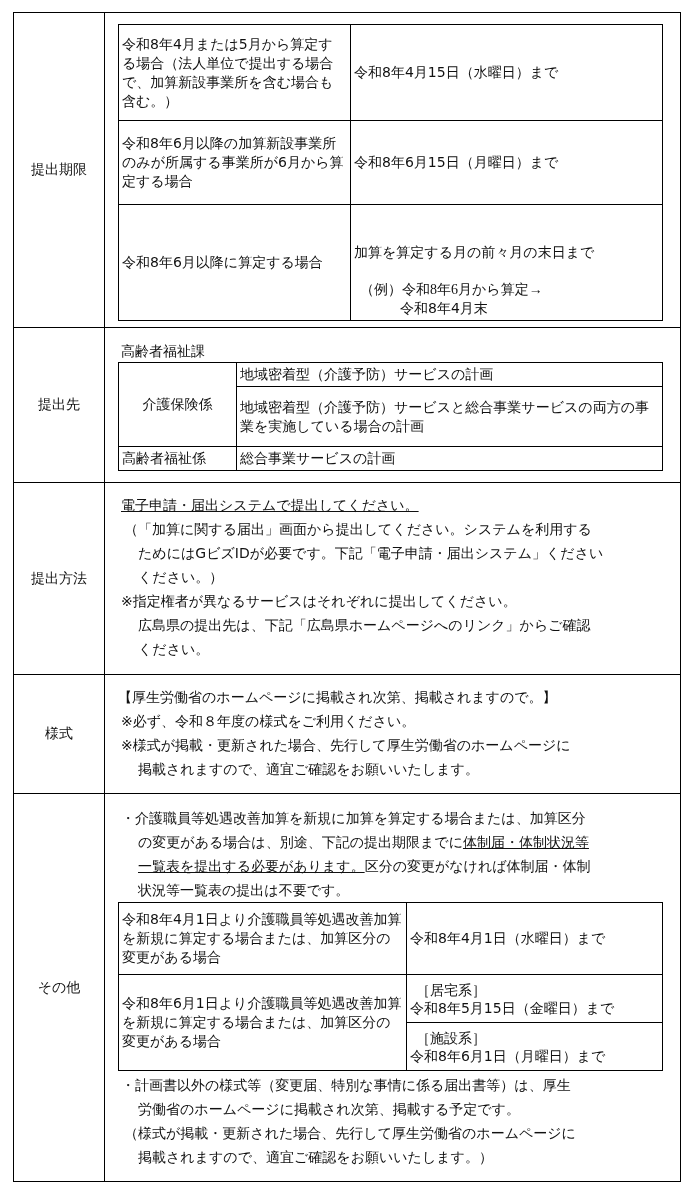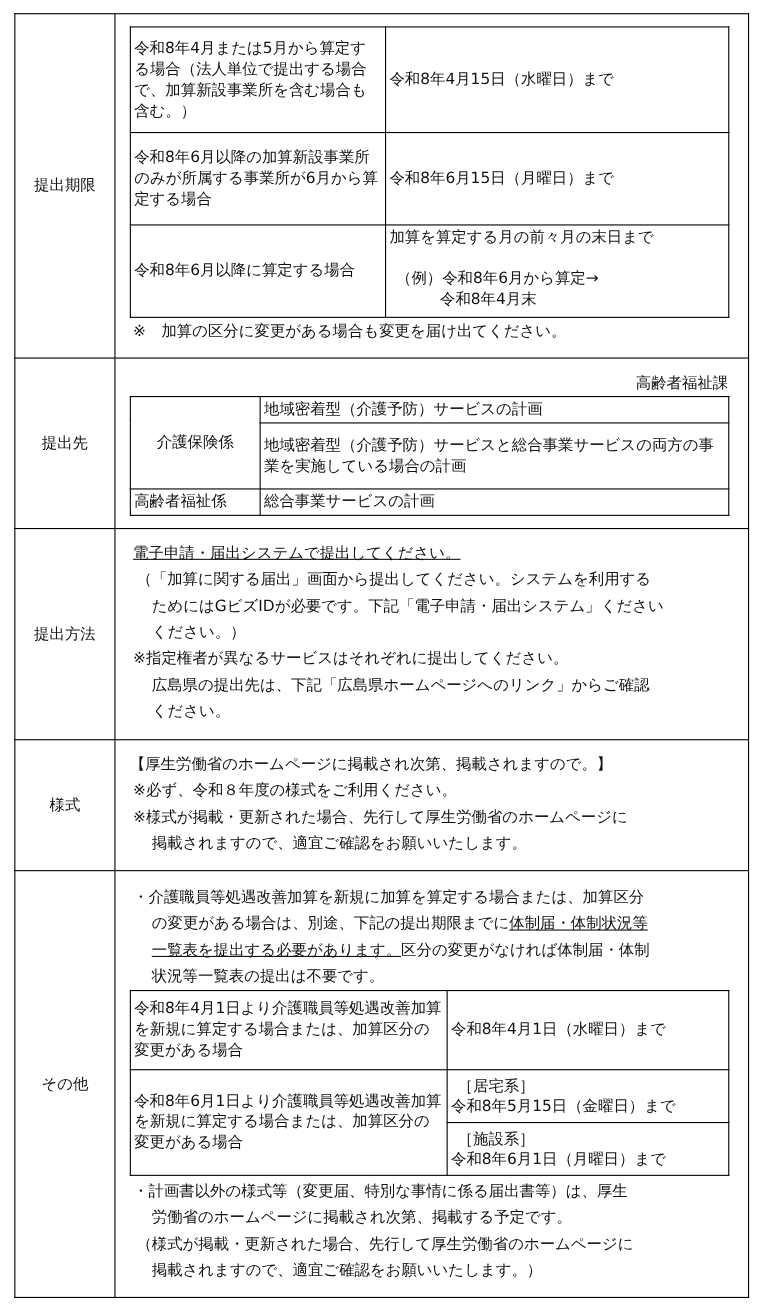--- a/index.html
+++ b/index.html
@@ -29,37 +29,36 @@
             <td style="width:225px;">令和8年4月または5月から算定する場合（法人単位で提出する場合で、加算新設事業所を含む場合も含む。）</td>
             <td>令和8年4月15日（水曜日）まで</td>
           </tr>
           <tr style="height:84px;">
             <td>令和8年6月以降の加算新設事業所のみが所属する事業所が6月から算定する場合</td>
             <td>令和8年6月15日（月曜日）まで</td>
           </tr>
           <tr style="height:84px;">
             <td>令和8年6月以降に算定する場合</td>
             <td style="vertical-align:top;">
-              <div style="margin-bottom:18px;">加算を算定する月の前々月の末日まで</div>
-              <div style="padding-left:6px;">（例）令和8年6月から算定→</div>
+              <div style="margin-bottom:18px;margin-top:36px;">加算を算定する月の前々月の末日まで</div>
+              <div style="padding-left:6px;font-family:Liberation Serif, serif;">（例）令和8年6月から算定→</div>
               <div style="padding-left:46px;">令和8年4月末</div>
             </td>
           </tr>
         </tbody>
             </table>
-        <div class="line" style="padding-left:3px;">※　加算の区分に変更がある場合も変更を届け出てください。</div>
       </div>
     </td>
   </tr>
 
   <tr style="height:155px;">
     <td class="label">提出先</td>
     <td>
       <div class="cell" style="padding-top:12px;padding-bottom:10px;">
-        <div class="line" style="padding-left:3px;line-height:22px;text-align:right;">高齢者福祉課</div>
+        <div class="line" style="padding-left:3px;line-height:22px;">高齢者福祉課</div>
         <table class="inner">
           <tbody>
                 <tr style="height:24px;">
             <td rowspan="2" style="width:111px;text-align:center;">介護保険係</td>
             <td>地域密着型（介護予防）サービスの計画</td>
           </tr>
           <tr style="height:60px;">
             <td>地域密着型（介護予防）サービスと総合事業サービスの両方の事業を実施している場合の計画</td>
           </tr>
           <tr style="height:24px;margin-left:48px;">

